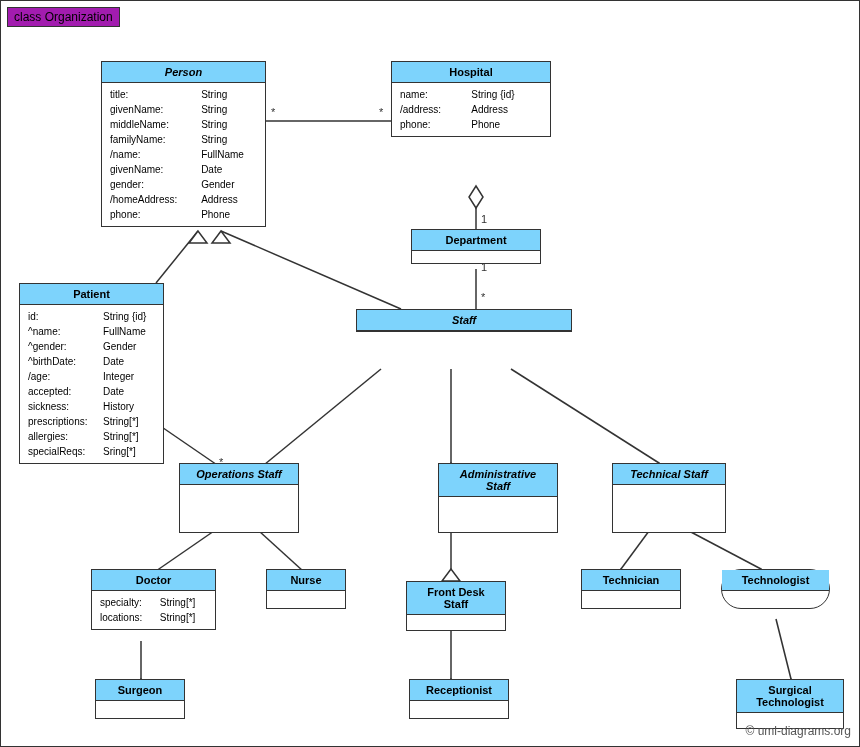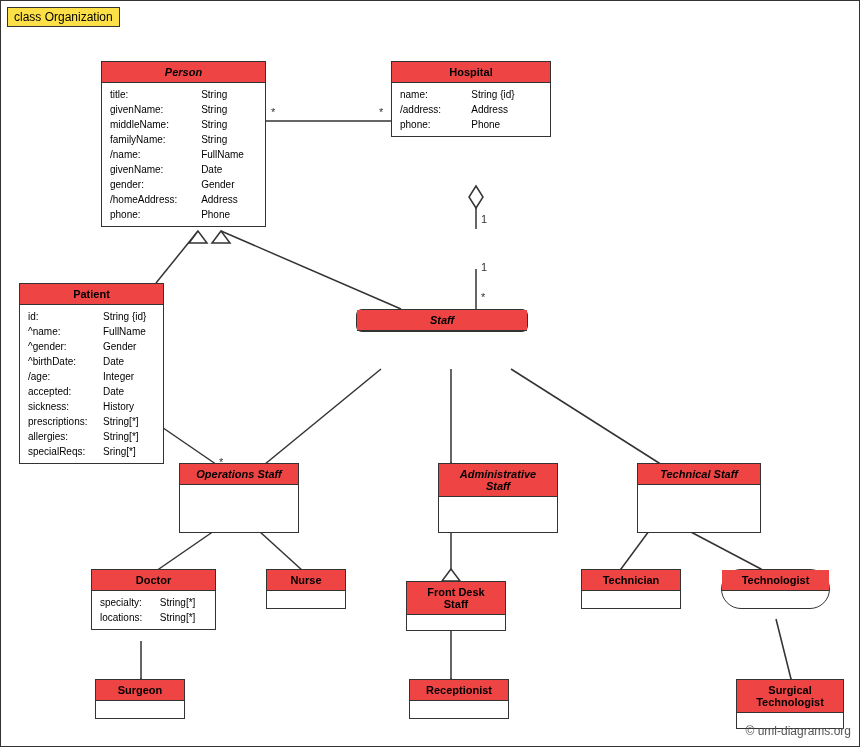--- a/index.html
+++ b/index.html
@@ -21,21 +21,21 @@
     .class-box {
       position: absolute;
       border: 1.5px solid #333;
       background: #fff;
       text-align: center;
     }
     .class-box .class-title {
       padding: 4px 8px;
       border-bottom: 1.5px solid #333;
       font-weight: bold;
-      background: #ef4444;
+      background: #7dd3fc;
     }
     .class-box .class-title.italic {
       font-style: italic;
     }
     .class-box .class-attrs {
       padding: 4px 6px;
       text-align: left;
       font-size: 10px;
       line-height: 1.5;
     }
@@ -47,21 +47,21 @@
       padding: 0 2px;
       white-space: nowrap;
     }
     .frame-label {
       position: absolute;
       top: 6px;
       left: 6px;
       border: 1.5px solid #333;
       padding: 2px 6px;
       font-size: 12px;
-      background: #fde047;
+      background: #a21caf;
     }
     svg.lines {
       position: absolute;
       top: 0; left: 0;
       width: 860px;
       height: 747px;
       pointer-events: none;
     }
     .copyright {
       position: absolute;
@@ -204,22 +204,26 @@
             </tr>
         <tr>
               <td>phone:</td>
               <td>Phone</td>
             </tr>
       </tbody>
         </table>
     </div>
   </div>
 
-
-  <div class="class-box" style="left:355px; top:308px; width:172px;border-radius:6px;">
+  <div class="class-box" style="left:410px; top:228px; width:130px;">
+    <div class="class-title">Department</div>
+    <div class="class-attrs" style="min-height:12px;"></div>
+  </div>
+
+  <div class="class-box" style="left:355px; top:308px; width:216px;">
     <div class="class-title italic">Staff</div>
   </div>
 
   <div class="class-box" style="left:18px; top:282px; width:145px;">
     <div class="class-title">Patient</div>
     <div class="class-attrs">
       <table>
         <tbody>
             <tr>
               <td>id:</td>
@@ -273,21 +277,21 @@
     <div class="class-attrs" style="min-height:20px;"></div>
   </div>
 
   <div class="class-box" style="left:395px; top:462px; width:120px; min-height:70px;margin-left:42px;">
     <div class="class-title italic">
       <span>Administrative Staff</span>
     </div>
     <div class="class-attrs" style="min-height:20px;"></div>
   </div>
 
-  <div class="class-box" style="left:636px; top:462px; width:124px; min-height:70px;">
+  <div class="class-box" style="left:611px; top:462px; width:114px; min-height:70px;">
     <div class="class-title italic">
       <span>Technical Staff</span>
     </div>
     <div class="class-attrs" style="min-height:20px;"></div>
   </div>
 
   <div class="class-box" style="left:90px; top:568px; width:125px;">
     <div class="class-title">Doctor</div>
     <div class="class-attrs">
       <table>

